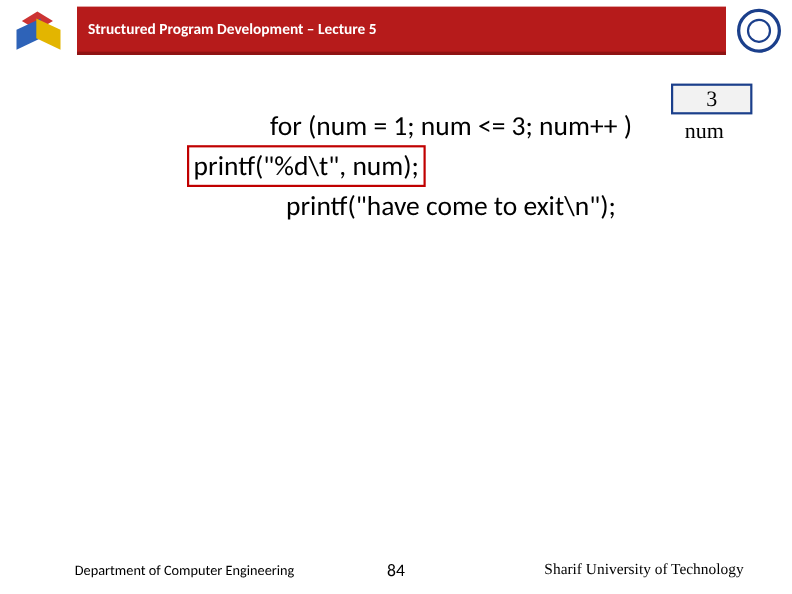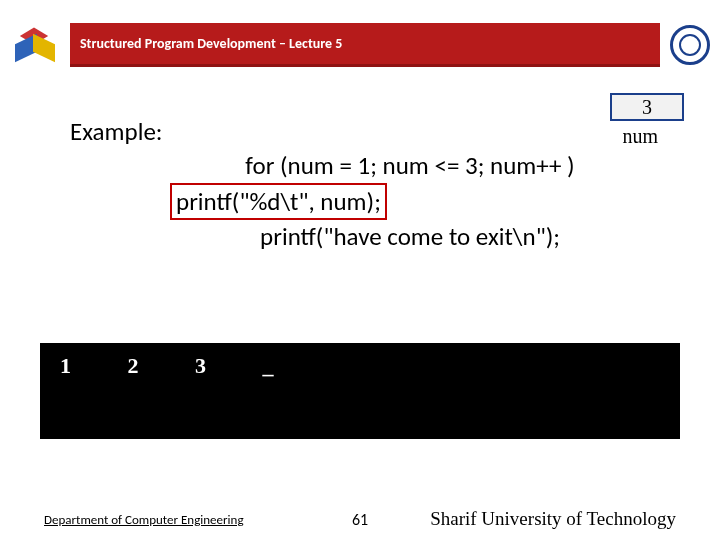--- a/index.html
+++ b/index.html
@@ -9,21 +9,20 @@
     background: #ffffff;
     font-family: "Calibri", "Segoe UI", Arial, sans-serif;
     position: relative;
     overflow: hidden;
   }
   .header {
     height: 50px;
     display: flex;
     align-items: stretch;
     padding-top: 6px;
-    margin-top: 17px;
   }
   .logo-left {
     width: 70px;
     display: flex;
     align-items: center;
     justify-content: center;
     background: #fff;
   }
   .title-bar {
     flex: 1;
@@ -103,35 +102,34 @@
   .terminal .cursor { letter-spacing:0; }
   .footer {
     position: absolute;
     left: 0; right: 0; bottom: 0;
     height: 42px;
     display: flex;
     align-items: center;
     font-family: "Calibri", Arial, sans-serif;
   }
   .footer .dept {
-    padding-left: 44px;
+    padding-left: 68px;
     font-size: 13px;
-    text-decoration: underline;
   }
   .footer .page {
     position: absolute;
     left: 50%;
     transform: translateX(-50%);
     font-size: 16px;
   }
   .footer .univ {
     position: absolute;
     right: 44px;
     font-family: Georgia, "Times New Roman", serif;
-    font-size: 19px;
+    font-size: 14px;
   }
   
   .cube-logo {
     width: 44px; height: 40px; position: relative;
   }
   .cube-face {
     position: absolute; width: 22px; height: 18px;
     transform-origin: center;
   }
   .cf1 { background:#2e63b8; transform: skewY(-25deg); left:2px; top:14px; }
@@ -169,34 +167,27 @@
 </div>
 
 <div class="content">
 
   <div class="num-box">
     <span>3</span>
   </div>
   <div class="num-label">num</div>
 
   <div class="example-block">
-    <div>Example:</div>
     <div class="ind1">for (num = 1; num &lt;= 3; num++ )</div>
     <div class="ind2">
       <span class="boxed-line">printf("%d\t", num);</span>
     </div>
     <div class="ind1">printf("have come to exit\n");</div>
   </div>
 
-  <div class="terminal">
-    <span class="seg">1</span>
-    <span class="seg">2</span>
-    <span class="seg">3</span>
-    <span class="cursor">_</span>
-  </div>
 
 </div>
 
 <div class="footer">
   <div class="dept">Department of Computer Engineering</div>
-  <div class="page">61</div>
+  <div class="page">84</div>
   <div class="univ">Sharif University of Technology</div>
 </div>
 
 </body></html>

